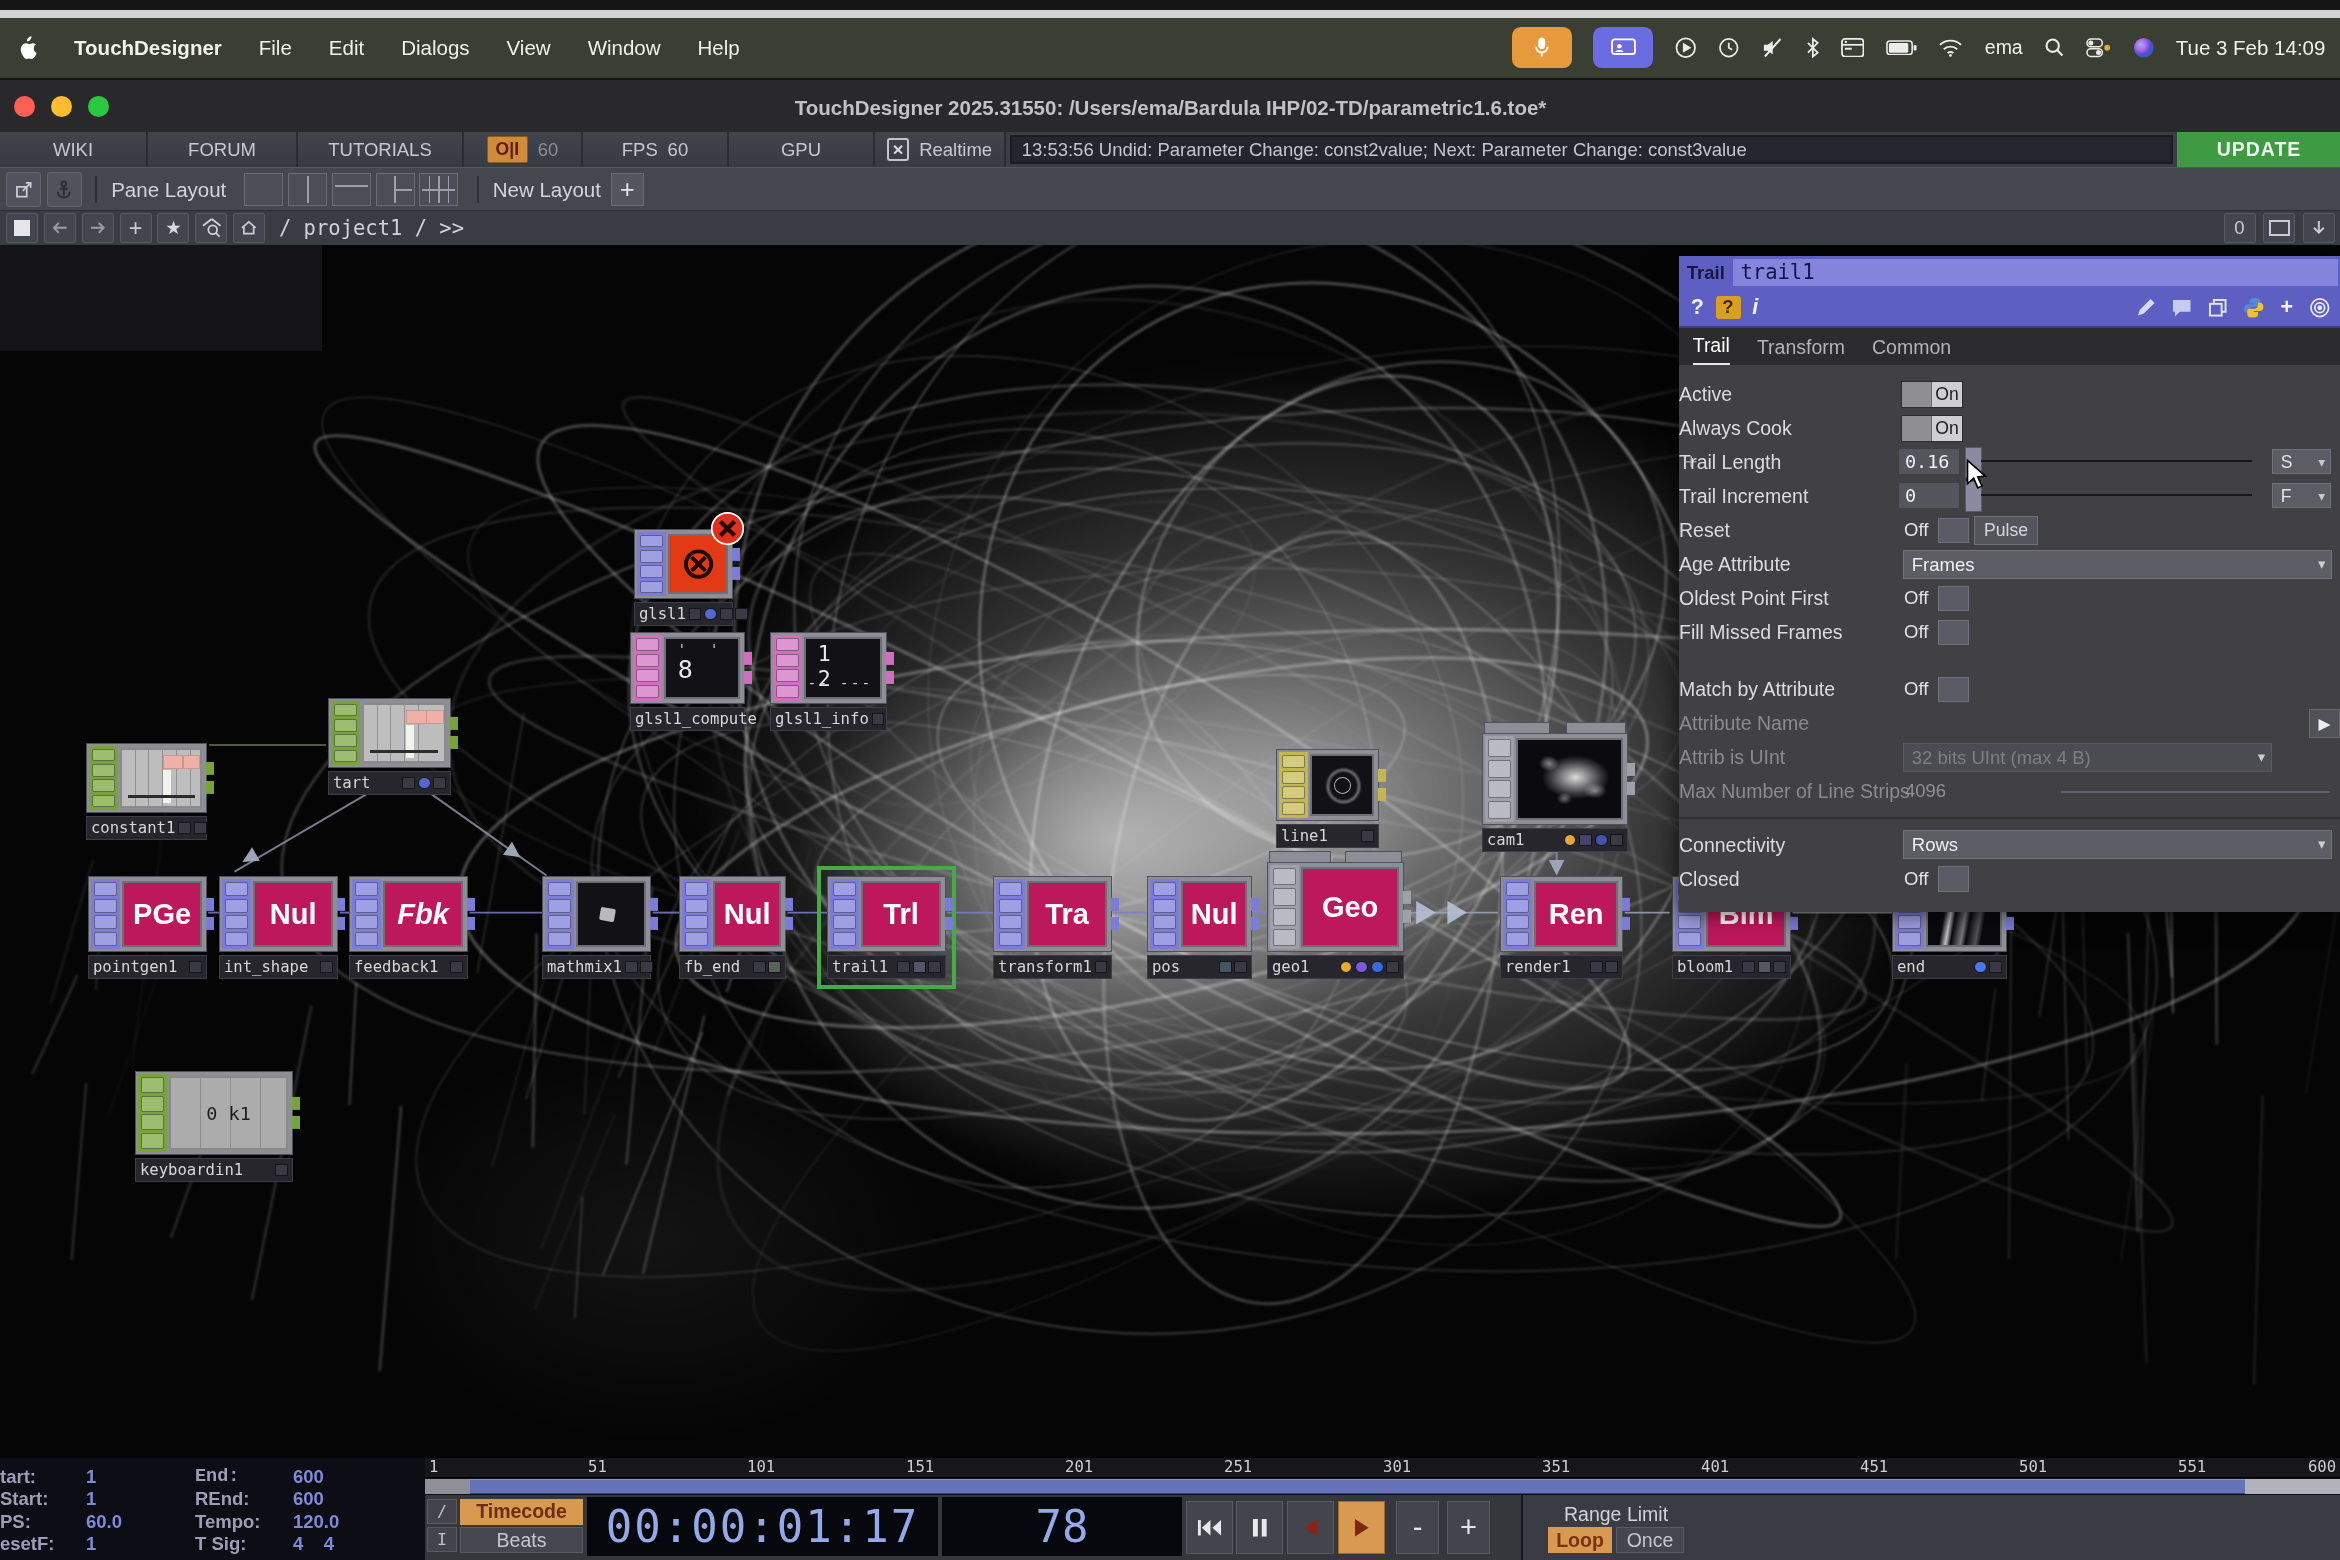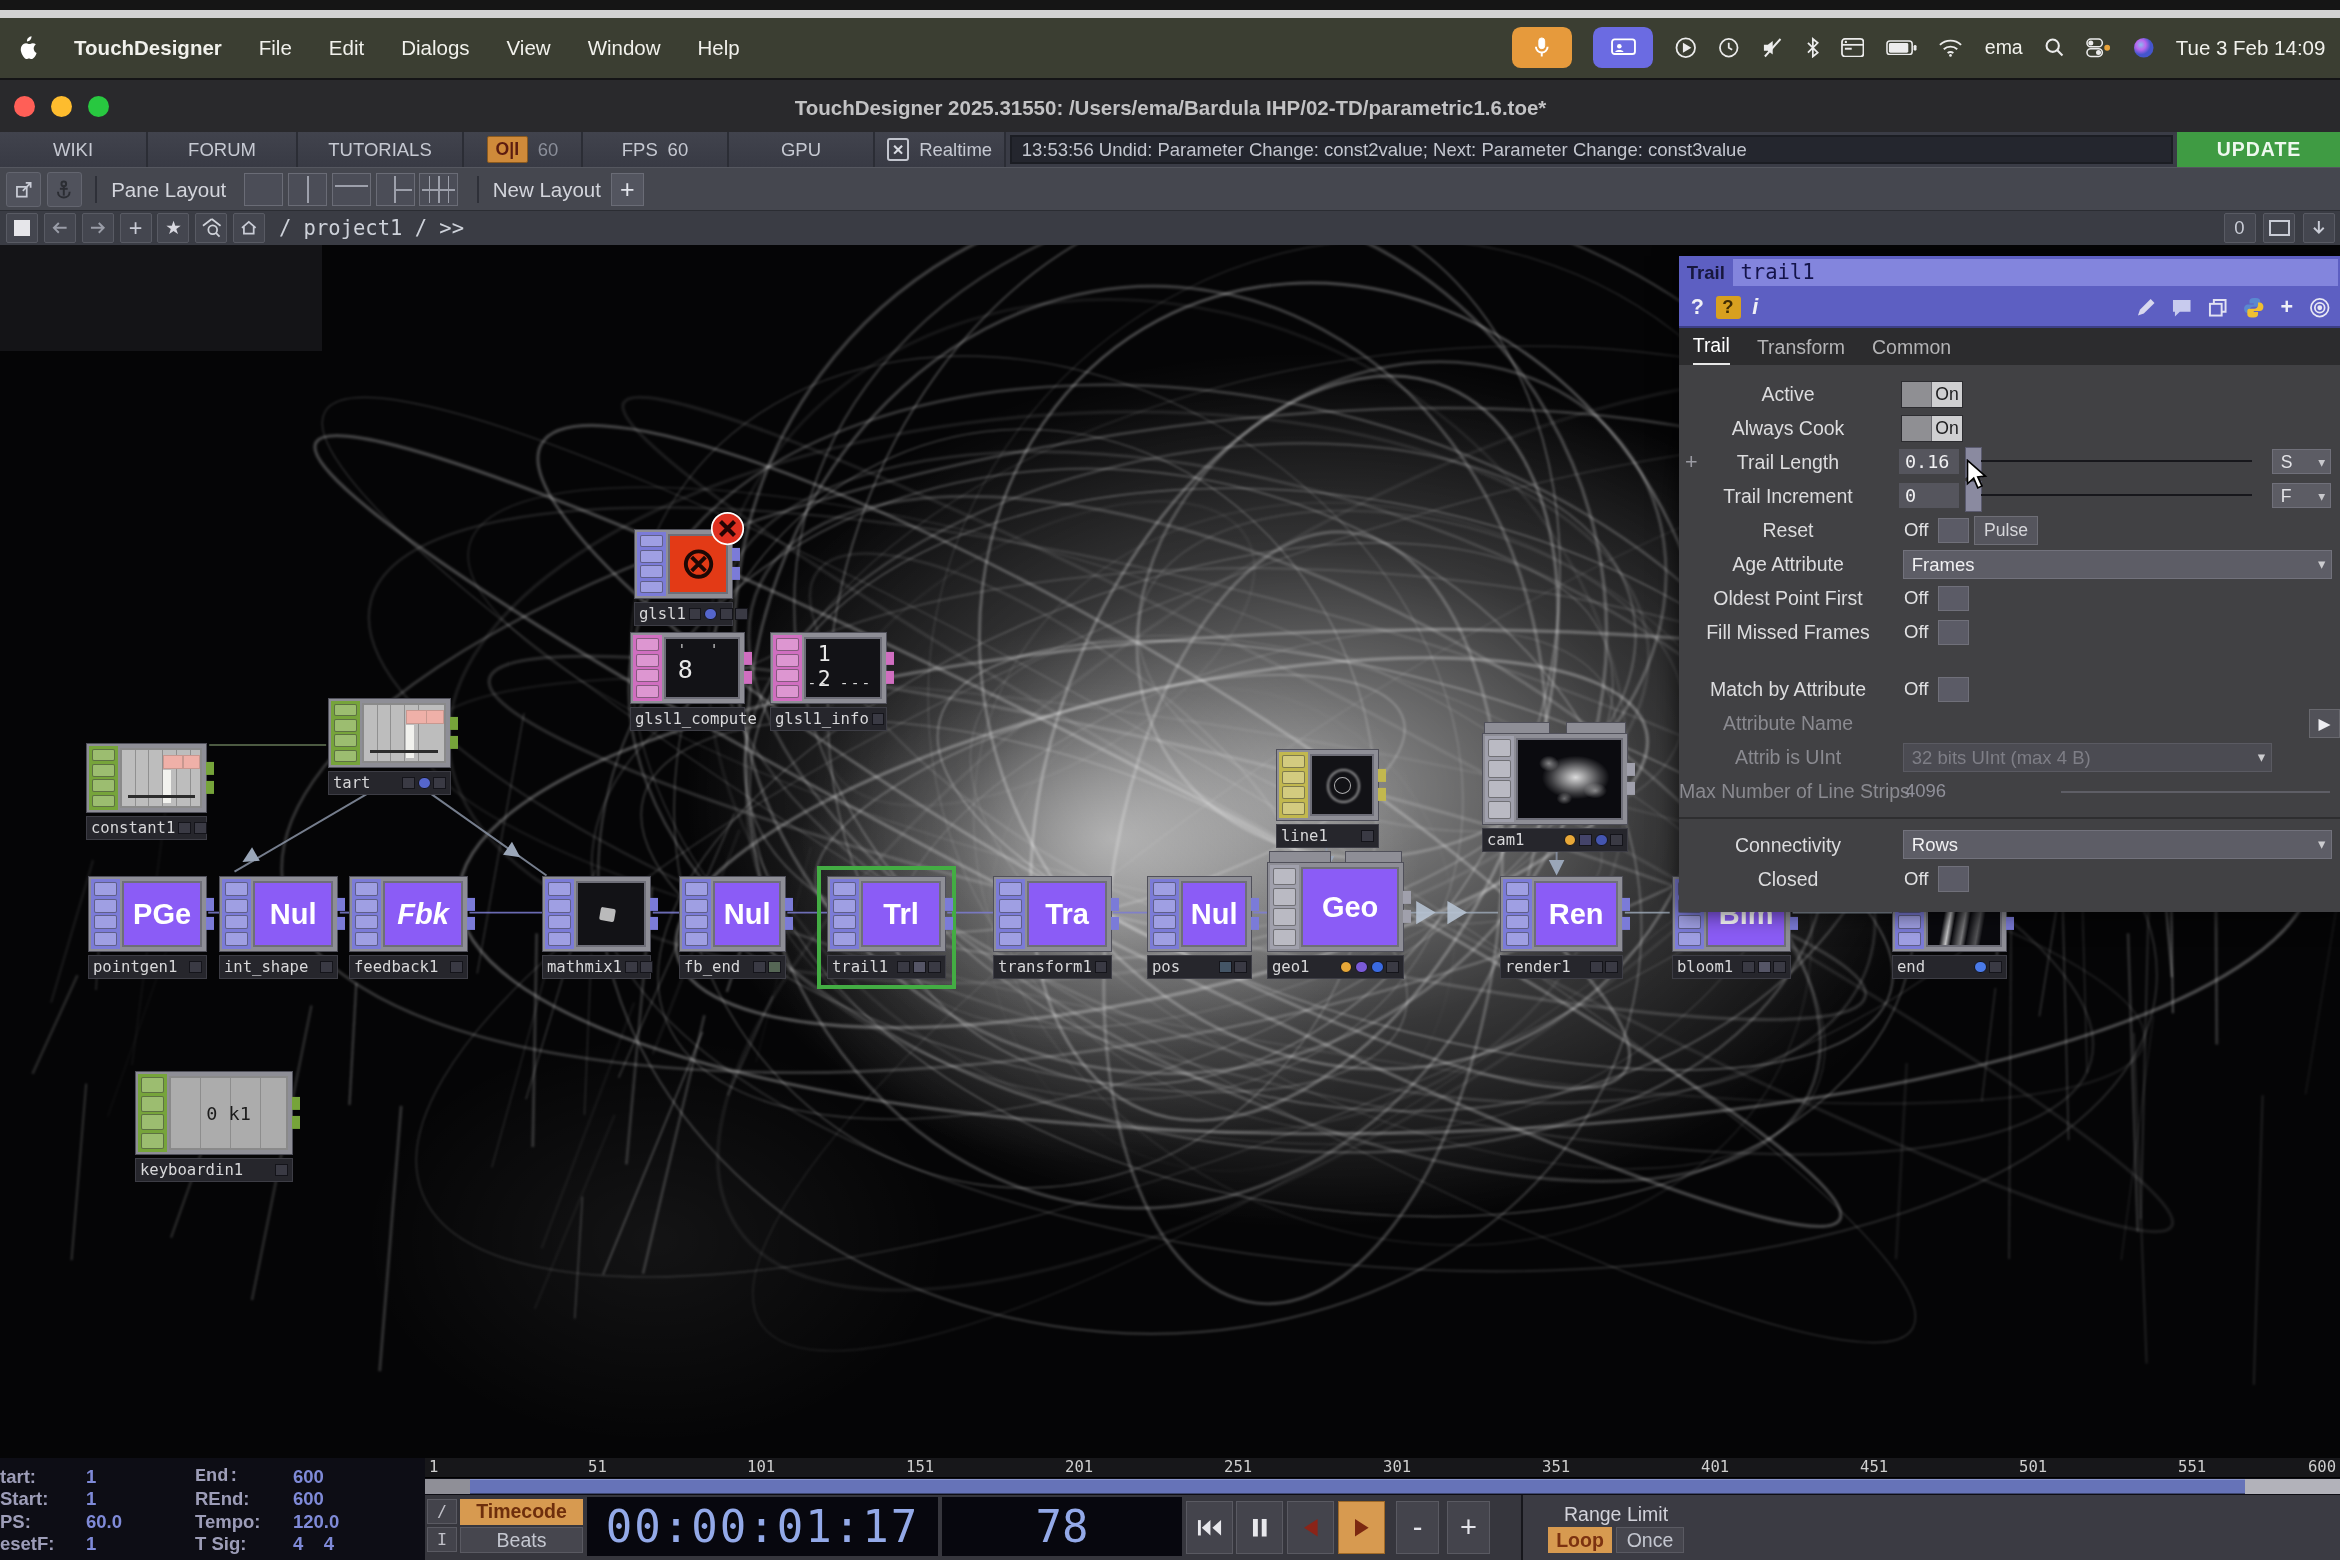--- a/index.html
+++ b/index.html
@@ -64,21 +64,21 @@
      radial-gradient(419px 293px at 28% 82%, rgba(255,255,255,.06), transparent 70%);}
   #swirls{position:absolute;inset:0;z-index:1;}
   #wires{position:absolute;inset:0;z-index:2;pointer-events:none;}
 
   
   .node{position:absolute;z-index:3;}
   .node.sel{outline:4.9px solid #43ad43;outline-offset:6.8px;}
   .nmain{position:relative;display:flex;background:#8e8e96;border:1px solid #50505a;padding:2px;}
   .nstrip{width:23.4px;display:flex;flex-direction:column;gap:2.9px;padding:2.9px 2.9px;}
   .nstrip i{flex:1;background:rgba(255,255,255,.28);border:1px solid rgba(0,0,0,.4);border-radius:2px;}
-  .nbody{flex:1;margin:2px;border:2px solid #6e6e78;background:#8b5cf6;display:flex;align-items:center;justify-content:center;position:relative;overflow:hidden;}
+  .nbody{flex:1;margin:2px;border:2px solid #6e6e78;background:#be185d;display:flex;align-items:center;justify-content:center;position:relative;overflow:hidden;}
   .abbr{color:#fff;font-weight:bold;font-size:29px;}
   .nouts{position:absolute;right:-7.8px;top:50%;transform:translateY(-50%);display:flex;flex-direction:column;gap:6.8px;}
   .nouts i{display:block;width:7.8px;height:12.7px;}
   .nlabel{margin-top:2.9px;background:#26262c;border:1px solid #3d3d45;display:flex;align-items:center;height:22.4px;padding:0 3.9px;gap:2.9px;}
   .nlabel .nm{font-family:"DejaVu Sans Mono",monospace;font-size:15.6px;color:#d8d8da;white-space:nowrap;}
   .nflags{margin-left:auto;display:flex;gap:2.9px;}
   .nflags i{width:12.7px;height:12.7px;border:1px solid #14141a;box-sizing:border-box;}
   .nbadge{position:absolute;top:-17.6px;right:-11.7px;width:35px;height:35px;z-index:4;}
   .ntab{position:absolute;top:-10.7px;height:9.8px;background:#8e8e96;border:1px solid #50505a;}
   .ntab.t1{left:2px;width:44%;} .ntab.t2{right:2px;width:40%;}
@@ -115,21 +115,21 @@
   .p-icons{position:absolute;left:0;top:33px;width:100%;height:37px;background:#5d5fc2;display:flex;align-items:center;border-bottom:2px solid #3c3e86;}
   .pi{margin-left:11.7px;color:#f0f0f6;font-weight:bold;font-size:21.5px;display:flex;align-items:center;justify-content:center;}
   .pi.orange{background:#d8a020;color:#402c04;width:25px;height:23.4px;border-radius:2.9px;font-size:18.5px;}
   .pi-right{margin-left:auto;display:flex;align-items:center;gap:15.6px;padding-right:9.8px;}
   .pi-right .pi{margin-left:0;}
   .p-tabs{position:absolute;left:0;top:72px;width:100%;height:37px;background:#2c2c2e;display:flex;align-items:flex-end;gap:27px;padding-left:13.7px;box-sizing:border-box;}
   .ptab{color:#b4b4b6;font-size:19.5px;padding-bottom:5.9px;}
   .ptab.active{color:#ffffff;border-bottom:2.9px solid #e8e8e8;}
   .p-rows{position:absolute;left:0;top:109px;width:100%;bottom:0;padding-top:11.7px;box-sizing:border-box;}
   .prow{position:relative;height:34px;}
-  .plabel{position:absolute;left:0;top:0;width:218px;text-align:center;line-height:34px;color:#dcdcde;font-size:19.5px;white-space:nowrap;}
+  .plabel{position:absolute;left:0;top:0;width:218px;text-align:left;line-height:34px;color:#dcdcde;font-size:19.5px;white-space:nowrap;}
   .plabel.dim{color:#8a8a90;}
   .pplus{position:absolute;left:5.9px;top:0;color:#9a9aa2;font-size:21.5px;line-height:34px;}
   .tgl-on{position:absolute;left:222px;top:3.9px;width:60px;height:25px;display:flex;border:1px solid #2c2c30;}
   .tgl-on .knob{width:29px;background:#8f8f93;border-right:1px solid #6a6a70;}
   .tgl-on .tval{flex:1;background:#cfcfd1;color:#1c1c1e;font-size:17.6px;text-align:center;line-height:25px;}
   .offtxt{position:absolute;left:225px;top:0;line-height:34px;color:#e2e2e4;font-size:18.5px;}
   .tgl-off{position:absolute;left:259px;top:4.9px;width:29px;height:23.4px;background:#5b5b66;border:1px solid #70707a;}
   .pulse{position:absolute;left:295px;top:2.9px;width:62px;height:27px;background:#55555d;border:1px solid #6e6e76;color:#d6d6da;font-size:17.6px;text-align:center;line-height:27px;}
   .numfield{position:absolute;left:220px;top:3.9px;width:60px;height:25px;background:#55555d;color:#f0f0f2;font-family:"DejaVu Sans Mono",monospace;font-size:18.5px;line-height:25px;padding-left:5.9px;box-sizing:border-box;}
   .shandle{position:absolute;left:286px;top:2px;width:14.6px;height:29px;background:#8a8aa0;border:1px solid #5a5a6e;}

